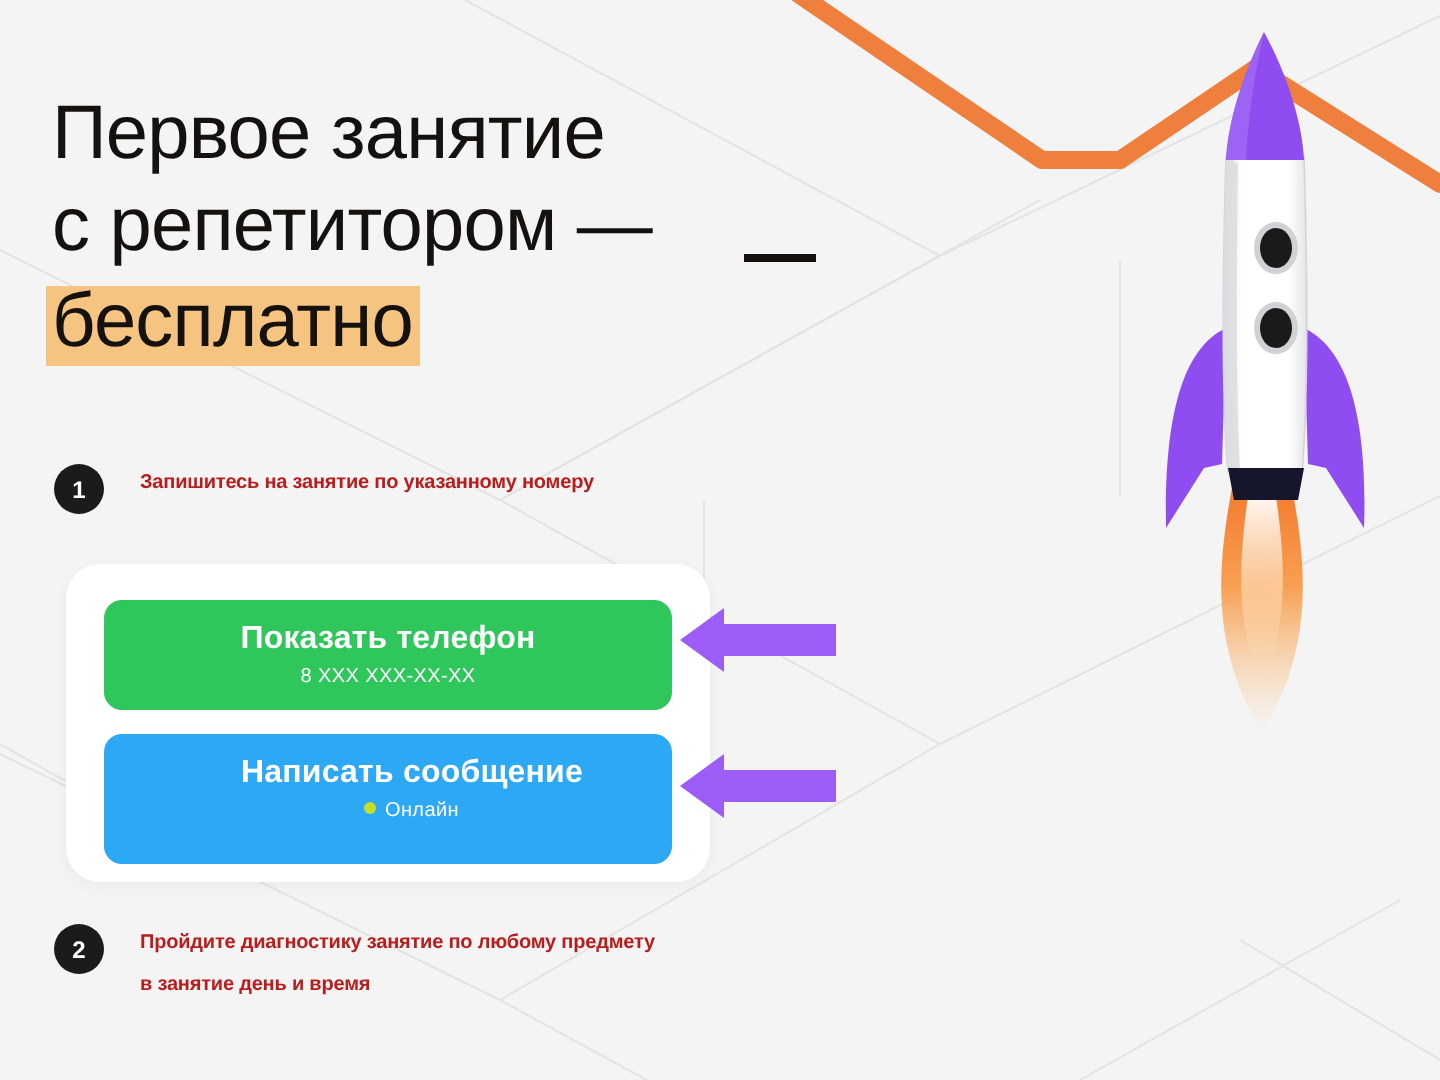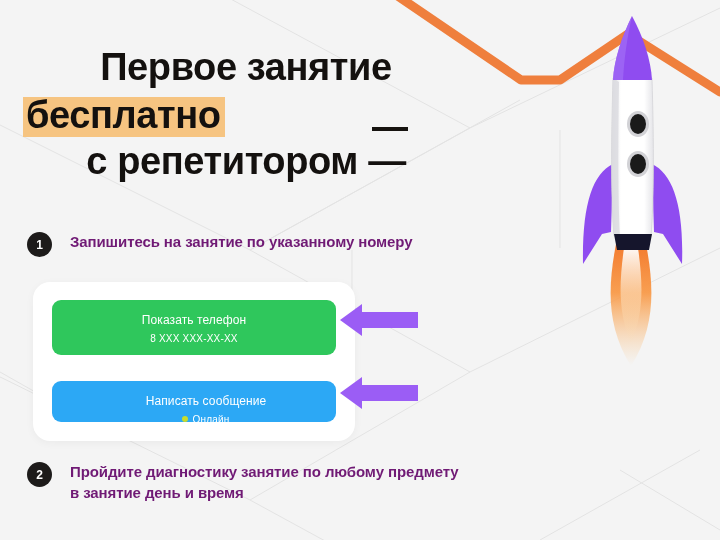--- a/index.html
+++ b/index.html
@@ -29,25 +29,24 @@
   
   .headline {
     position: absolute;
     left: 26px;
     top: 44px;
     width: 440px;
   }
   .headline-line {
     font-size: 38px;
     line-height: 46px;
-    font-weight: bold;
+    font-weight: normal;
     color: #14110f;
     letter-spacing: -0.4px;
     white-space: nowrap;
-    text-align: center;
   }
   .headline-line.highlight-line {
     position: relative;
     display: inline-block;
     margin-top: 2px;
   }
   .hl-bg {
     position: absolute;
     left: -3px;
     top: 5px;
@@ -79,24 +78,24 @@
     color: #ffffff;
     font-size: 12px;
     font-weight: bold;
     display: flex;
     align-items: center;
     justify-content: center;
     margin-right: 18px;
     margin-top: 1px;
   }
   .step-text {
-    font-size: 15px;
+    font-size: 10px;
     font-weight: bold;
     line-height: 21px;
-    color: #701a75;
+    color: #b91c1c;
     letter-spacing: -0.1px;
   }
 
   
   #contact-card {
     position: absolute;
     left: 33px;
     top: 282px;
     width: 322px;
     height: 159px;
@@ -114,29 +113,29 @@
     box-sizing: border-box;
     cursor: pointer;
   }
   #btn-phone {
     top: 18px;
     height: 55px;
     background: #2fc75c;
     padding-top: 10px;
   }
   #btn-message {
-    top: 99px;
-    height: 41px;
+    top: 85px;
+    height: 65px;
     background: #2ca8f5;
     padding-top: 10px;
     padding-left: 24px;
   }
   .cta-title {
-    font-size: 12px;
-    font-weight: normal;
+    font-size: 16px;
+    font-weight: bold;
     line-height: 20px;
     letter-spacing: 0.1px;
   }
   .cta-sub {
     font-size: 10px;
     line-height: 16px;
     margin-top: 1px;
     letter-spacing: 0.2px;
   }
   .online-dot {
@@ -215,25 +214,25 @@
       <line x1="560" y1="130" x2="560" y2="248"></line>
     </g>
 
     <path d="M 383,-14 L 521,80 L 560,80 L 628,34 L 720,92" fill="none" stroke="#ef7f3d" stroke-width="9" stroke-linecap="round" stroke-linejoin="round"></path>
 
     <rect x="372" y="127" width="36" height="4" fill="#16130f"></rect>
   </svg>
 
   <div class="headline">
     <div class="headline-line">Первое занятие</div>
+    <div class="headline-line">с репетитором —</div>
     <div class="headline-line highlight-line">
       <span class="hl-bg"></span>
       <span class="hl-text">бесплатно</span>
     </div>
-    <div class="headline-line">с репетитором —</div>
   </div>
 
   <div class="step" id="step-1">
     <div class="step-badge">1</div>
     <div class="step-text">
       <div>Запишитесь на занятие по указанному номеру</div>
     </div>
   </div>
 
   <div id="contact-card">

